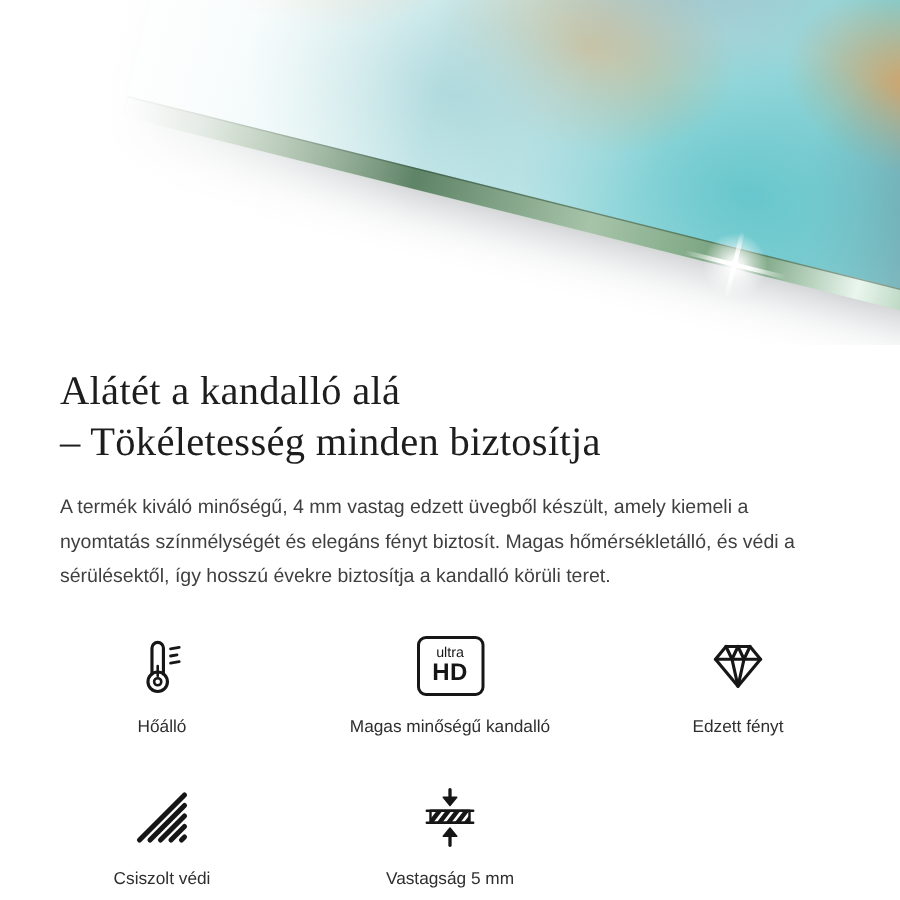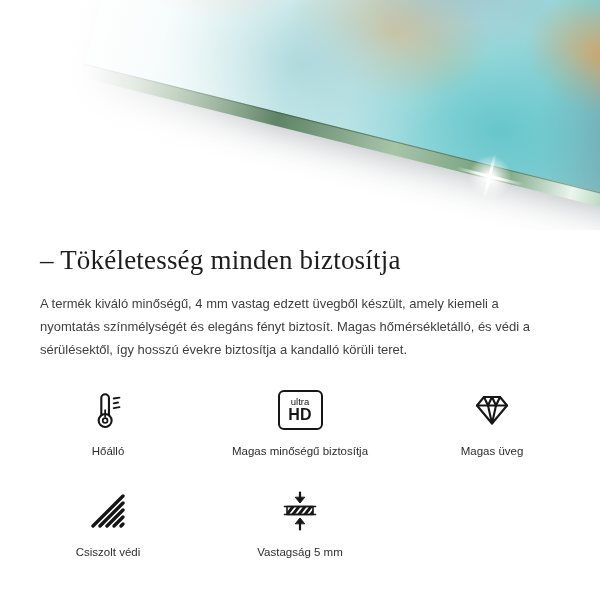--- a/index.html
+++ b/index.html
@@ -170,20 +170,21 @@
 <body>
 
 <div class="hero">
   <div class="glass-panel"></div>
   <div class="hero-fade"></div>
   <div class="sparkle"></div>
 </div>
 
 <div class="content">
   <h1 class="title" style="margin-bottom:0;">
+    <div>Alátét a kandalló alá</div>
     <div>– Tökéletesség minden biztosítja</div>
   </h1>
   <p class="description">A termék kiváló minőségű, 4 mm vastag edzett üvegből készült, amely kiemeli a nyomtatás színmélységét és elegáns fényt biztosít. Magas hőmérsékletálló, és védi a sérülésektől, így hosszú évekre biztosítja a kandalló körüli teret.</p>
 </div>
 
 <div class="features">
 
   <div class="feature">
     <div class="icon-box">
       <svg width="42" height="44" viewBox="0 0 44 44" stroke-width="2.2">
@@ -197,34 +198,34 @@
     <div class="label">Hőálló</div>
   </div>
 
   <div class="feature">
     <div class="icon-box">
       <div class="uhd-box">
         <div class="uhd-top">ultra</div>
         <div class="uhd-bottom">HD</div>
       </div>
     </div>
-    <div class="label">Magas minőségű biztosítja</div>
+    <div class="label">Magas minőségű kandalló</div>
   </div>
 
 
   <div class="feature">
     <div class="icon-box">
       <svg width="44" height="44" viewBox="0 0 44 44" stroke-width="2.1">
         <path d="M14 9 H30 L37 17.5 L22 35.5 L7 17.5 Z"></path>
         <path d="M7 17.5 H37"></path>
         <path d="M14 9 L18 17.5 L22 9 L26 17.5 L30 9"></path>
         <path d="M18 17.5 L22 35.5 M26 17.5 L22 35.5"></path>
       </svg>
     </div>
-    <div class="label">Magas üveg</div>
+    <div class="label">Edzett fényt</div>
   </div>
 
   <div class="feature">
     <div class="icon-box">
       <svg width="44" height="44" viewBox="0 0 44 44" stroke-width="3.4" stroke-linecap="butt">
         <path d="M7 37 L37 7"></path>
         <path d="M14 37 L37 14"></path>
         <path d="M21 37 L37 21"></path>
         <path d="M28 37 L37 28"></path>
         <path d="M35 37 L37 35"></path>

